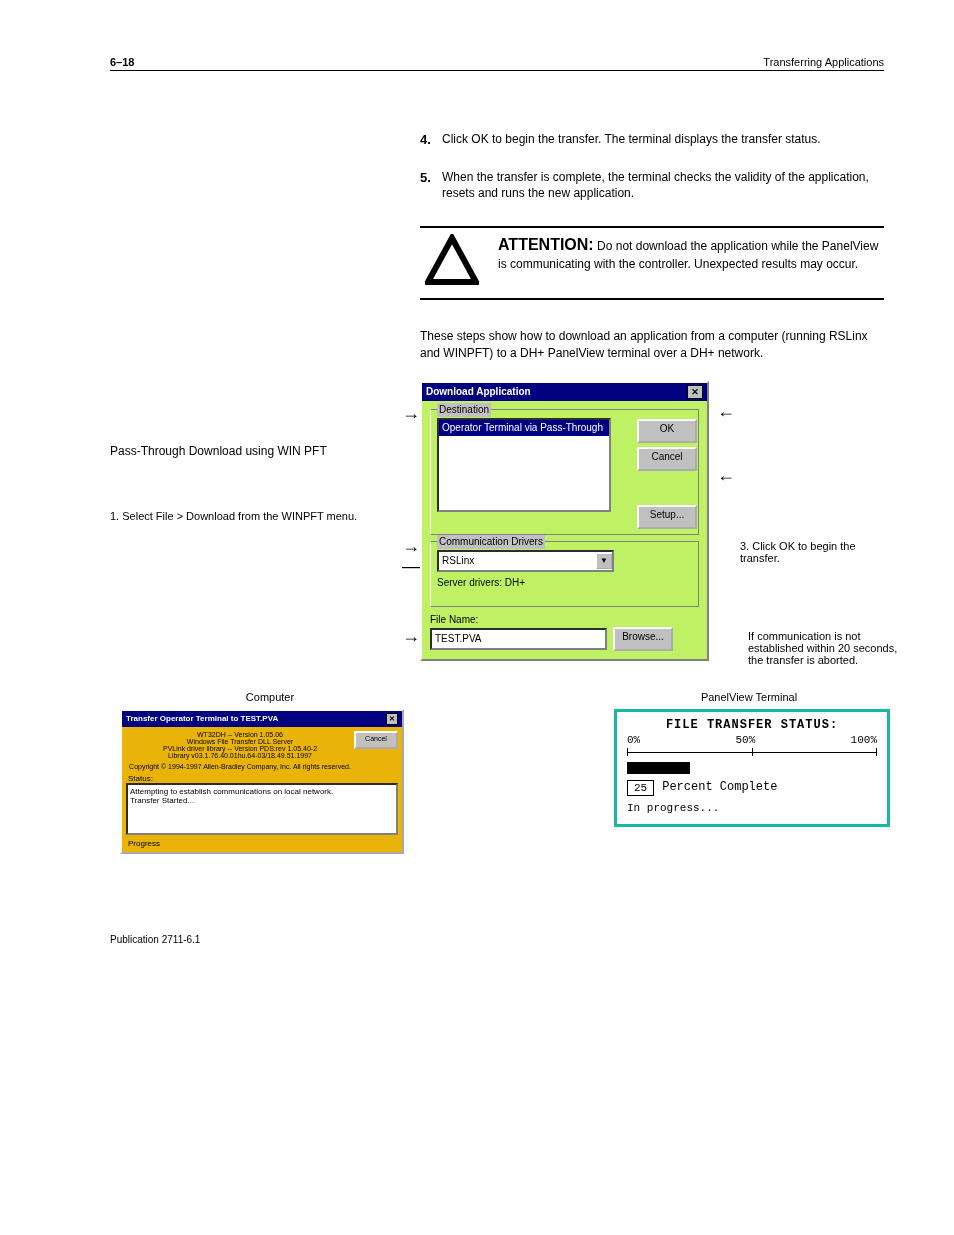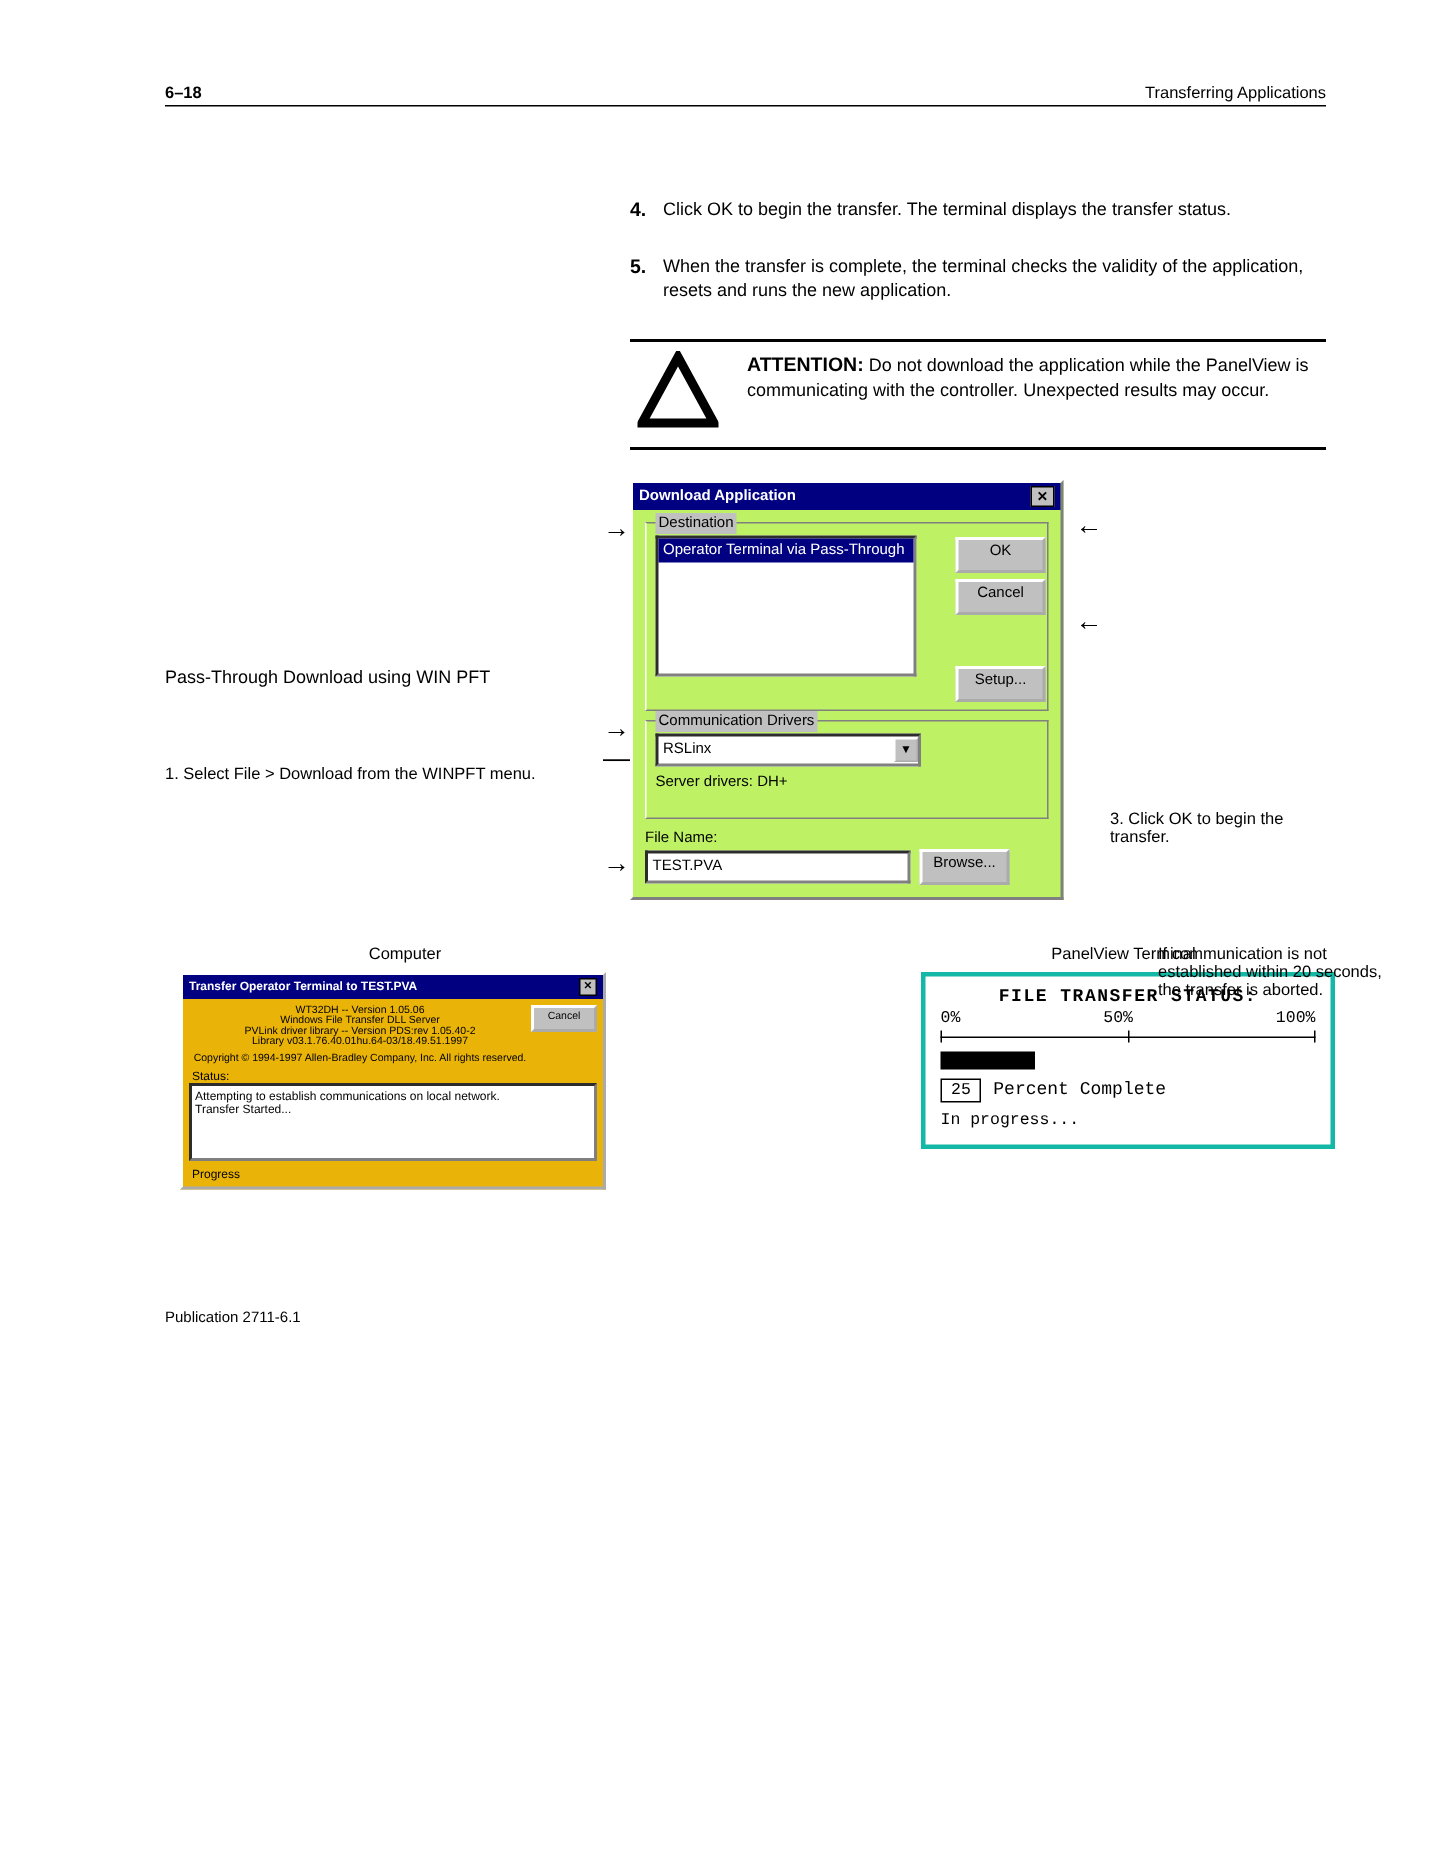--- a/index.html
+++ b/index.html
@@ -52,21 +52,21 @@
     display: flex;
     gap: 14px;
   }
   .triangle {
     width: 64px;
     flex-shrink: 0;
     display:flex;
     align-items:center;
     justify-content:center;
   }
-  .warning-title { font-weight: bold; font-size: 13px; }
+  .warning-title { font-weight: bold; font-size: 16px; }
   .step-text { flex:1; }
 
   
   .dialog-wrap {
     margin-top: 20px;
     display: flex;
     justify-content: flex-start;
   }
   .dialog {
     width: 285px;
@@ -289,27 +289,30 @@
       </div>
       <div>
         <span class="warning-title">ATTENTION:</span>
         <span>Do not download the application while the PanelView is communicating with the controller. Unexpected results may occur.</span>
       </div>
     </div>
   </div>
 
   <div class="left-col-label" style="top:420px;margin-top:24px;">Pass-Through Download using WIN PFT</div>
 
+  <div class="main-block" style="margin-top:28px;">
+    <div>These steps show how to download an application from a computer (running RSLinx and WINPFT) to a DH+ PanelView terminal over a DH+ network.</div>
+  </div>
 
   <div style="position:absolute; left:110px; top:510px; width:270px; font-size:11px;">1. Select File &gt; Download from the WINPFT menu.</div>
 
 
   <div style="position:absolute; left:740px; top:540px; width:150px; font-size:11px;">3. Click OK to begin the transfer.</div>
 
-  <div style="position:absolute; left:772px; top:630px; width:150px; font-size:11px;">If communication is not established within 20 seconds, the transfer is aborted.</div>
+  <div style="position:absolute; left:748px; top:630px; width:150px; font-size:11px;">If communication is not established within 20 seconds, the transfer is aborted.</div>
 
   <div class="main-block" style="position:relative;">
     <div class="dialog-wrap" style="position:relative;">
 
       <span class="arrow" style="left:-18px; top:32px;">→</span>
       <span class="arrow" style="left:-18px; top:165px;">→</span>
       <span class="arrow" style="left:-18px; top:185px;">—</span>
       <span class="arrow" style="left:-18px; top:255px;">→</span>
       <span class="arrow" style="left:297px; top:30px;">←</span>
       <span class="arrow" style="left:297px; top:94px;">←</span>

